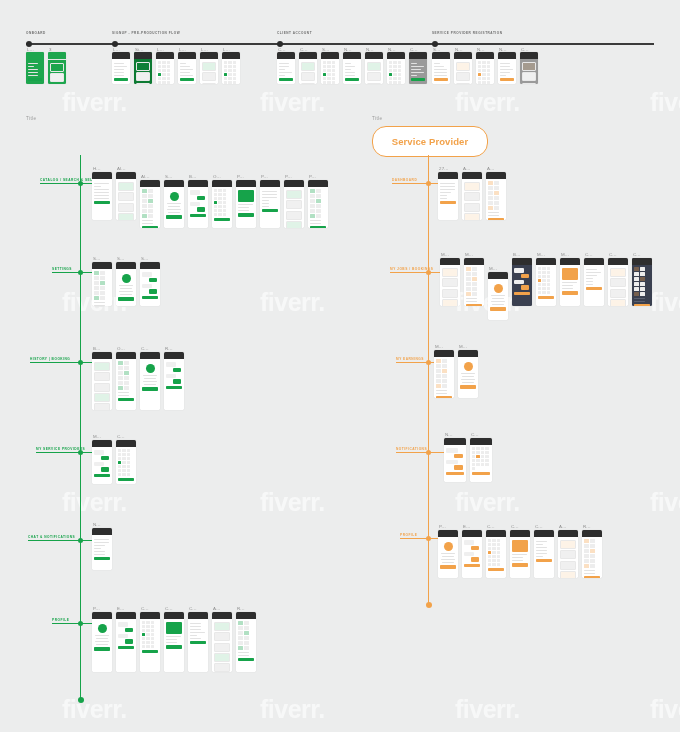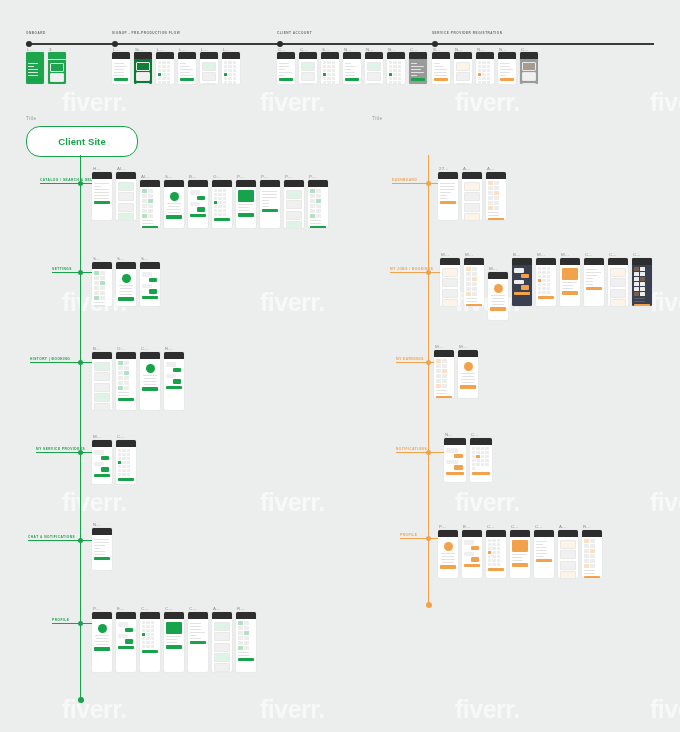--- a/index.html
+++ b/index.html
@@ -377,25 +377,25 @@
         <div class="bar"></div>
         <div class="body">
           <div class="blk" style="height: 7px; background: rgba(242, 162, 74, 0.133); border: 0.4px solid rgb(232, 232, 232);"></div>
           <div class="blk" style="height: 7px; background: rgb(240, 240, 240); border: 0.4px solid rgb(232, 232, 232);"></div>
           <div class="blk" style="height: 7px; background: rgb(240, 240, 240); border: 0.4px solid rgb(232, 232, 232);"></div>
         </div>
       </div>
     </div>
 
   <div class="title-cap" style="left:26px;top:116px;">Title</div>
-  <div class="pill green" style="left:26px;top:126px;width:110px;height:29px;">Client Site</div>
   <div class="spine green" style="left:80px;top:155px;height:545px;"></div>
   <div class="node green endcap" style="left:77.5px;top:697px;"></div>
 
   <div class="title-cap" style="left:372px;top:116px;">Title</div>
+  <div class="pill orange" style="left:372px;top:126px;width:114px;height:29px;">Service Provider</div>
   <div class="spine orange" style="left:428px;top:155px;height:450px;"></div>
   <div class="node orange endcap" style="left:425.5px;top:602px;"></div>
 
   <div id="branch-layer">
       <div class="node green" style="left: 77.5px; top: 180.5px;"></div>
       <div class="conn green" style="left: 40px; top: 183px; width: 40px;"></div>
       <div class="branch-label green" style="left: 40px; top: 178px;">CATALOG / SEARCH &amp; SELECT</div>
       <div class="conn green" style="left: 80px; top: 183px; width: 12px;"></div>
       <div class="ph-label" style="left: 93px; top: 166px;">H...</div>
       <div class="ph" style="left: 92px; top: 172px; width: 20px; height: 48px;">

